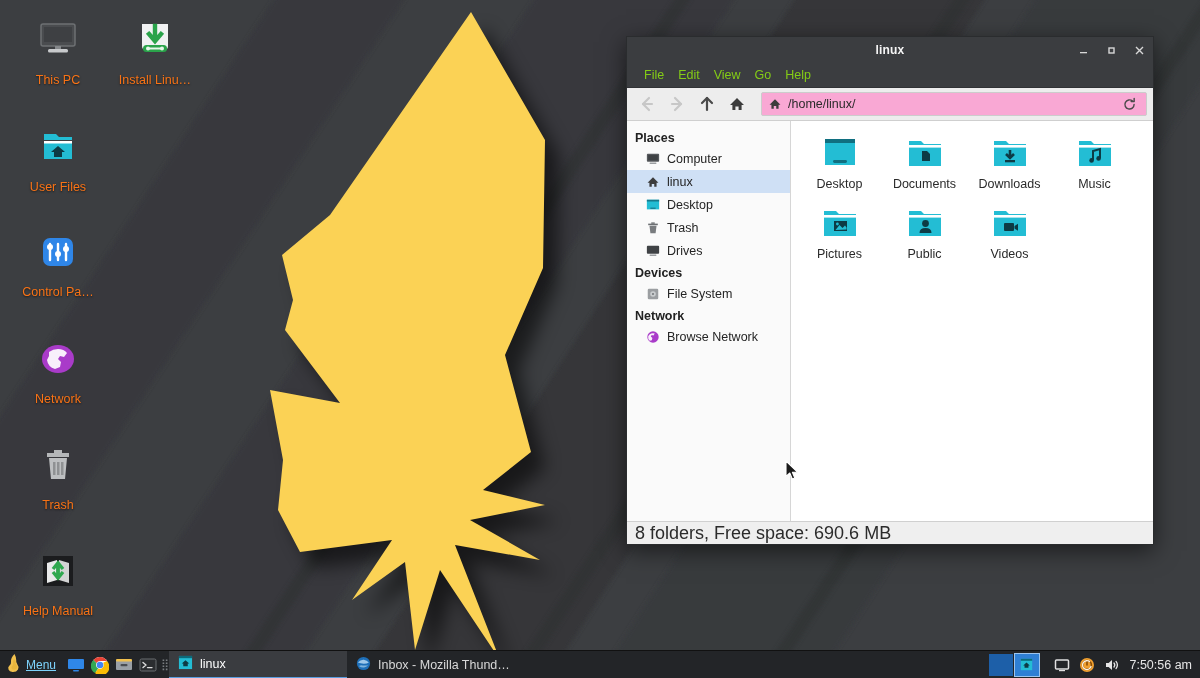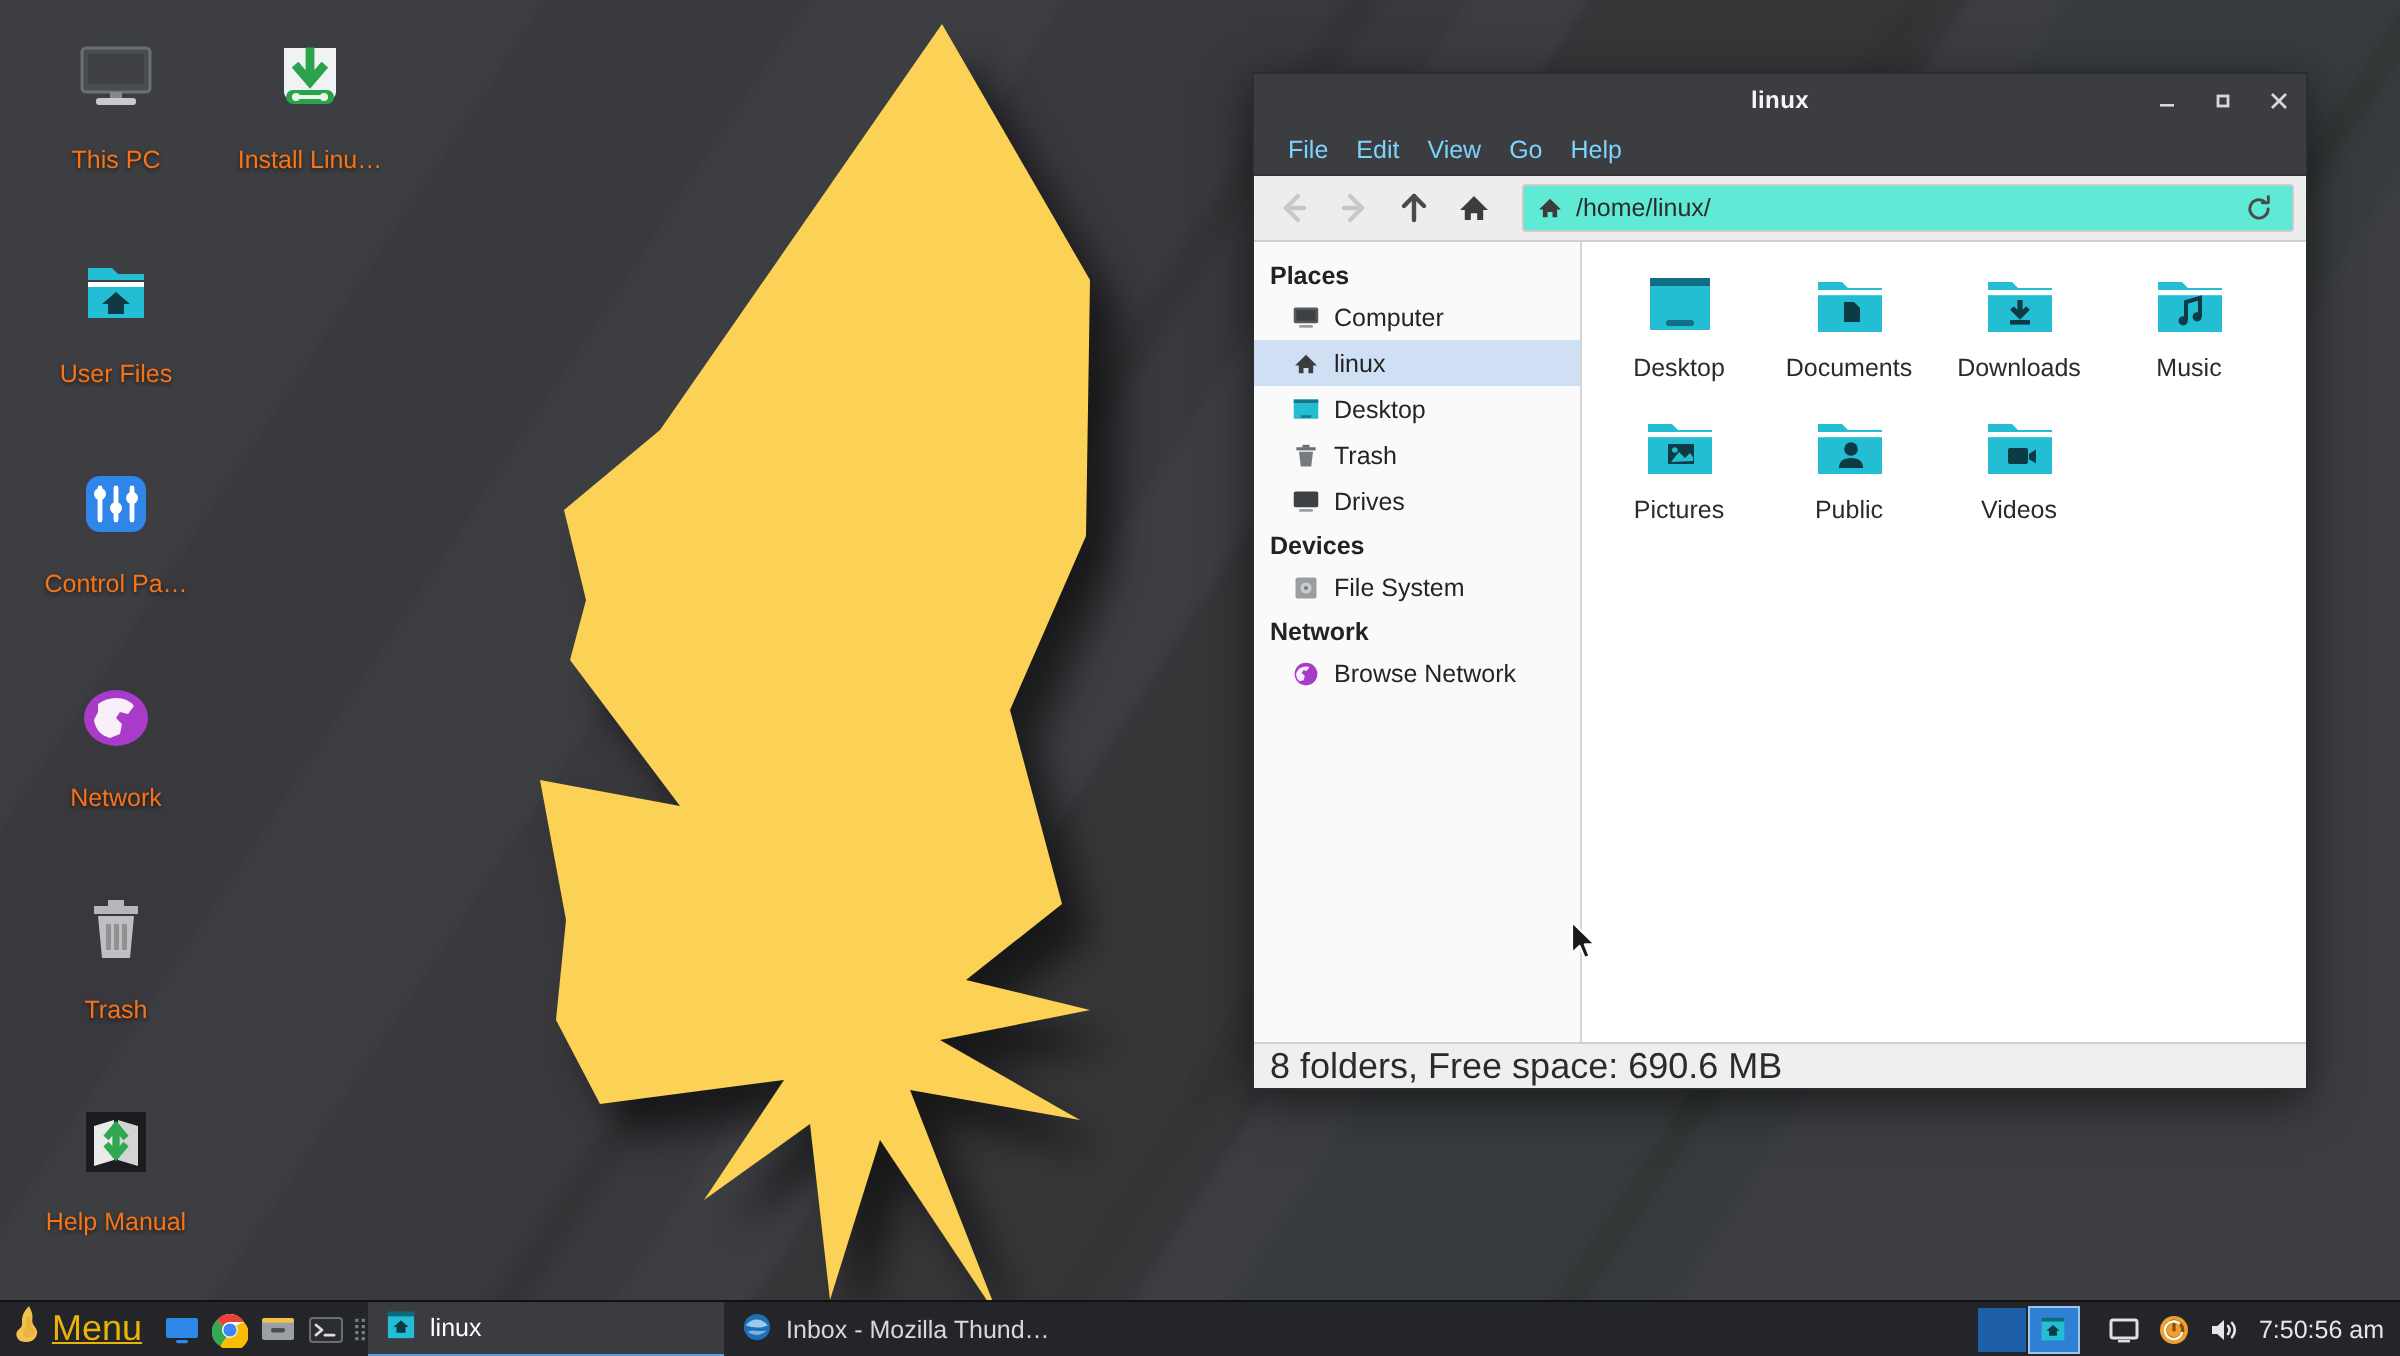--- a/index.html
+++ b/index.html
@@ -83,21 +83,21 @@
   }
   #fm-menubar {
     height: 24px;
     background: #3b3d40;
     display: flex; align-items: center;
     padding-left: 10px;
     flex: 0 0 auto;
     border-bottom: 1px solid #303235;
   }
   .menu-item {
-    color: #7dd3fc;
+    color: #84cc16;
     font-size: 12.5px;
     padding: 2px 7px;
     cursor: default;
   }
 
   #fm-toolbar {
     height: 32px;
     background: #ededed;
     border-bottom: 1px solid #cfcfcf;
     display: flex; align-items: center;
@@ -108,21 +108,21 @@
   .tb-btn {
     width: 28px; height: 26px;
     display: flex; align-items: center; justify-content: center;
     cursor: default; border-radius: 3px;
   }
   .tb-btn.disabled { opacity: .45; }
   #fm-pathbar {
     flex: 1;
     height: 24px;
     margin-left: 8px;
-    background: #5eead4;
+    background: #f9a8d4;
     border: 1px solid #cccccc;
     border-radius: 2px;
     display: flex; align-items: center;
     padding: 0 6px;
     gap: 6px;
     box-sizing: border-box;
   }
   #fm-path-text {
     font-size: 12.5px; color: #2b2b2b;
     flex: 1;
@@ -211,21 +211,21 @@
     background: #232528;
     display: flex; align-items: center;
     border-top: 1px solid #111;
     box-sizing: border-box;
   }
   #start-btn {
     display: flex; align-items: center; gap: 5px;
     padding: 0 8px 0 6px; height: 28px;
     cursor: default;
   }
-  #start-label { color: #eab308; font-size: 18px; text-decoration: underline; }
+  #start-label { color: #7dd3fc; font-size: 12px; text-decoration: underline; }
   .launcher {
     width: 24px; height: 28px;
     display: flex; align-items: center; justify-content: center;
     cursor: default;
   }
   #tb-handle { width: 9px; height: 28px; display:flex; align-items:center; justify-content:center; color:#7a7d80; font-size: 11px; letter-spacing: -1px;}
   #tasklist { display: flex; align-items: stretch; height: 28px; }
   .task-btn {
     display: flex; align-items: center; gap: 7px;
     padding: 0 9px;

